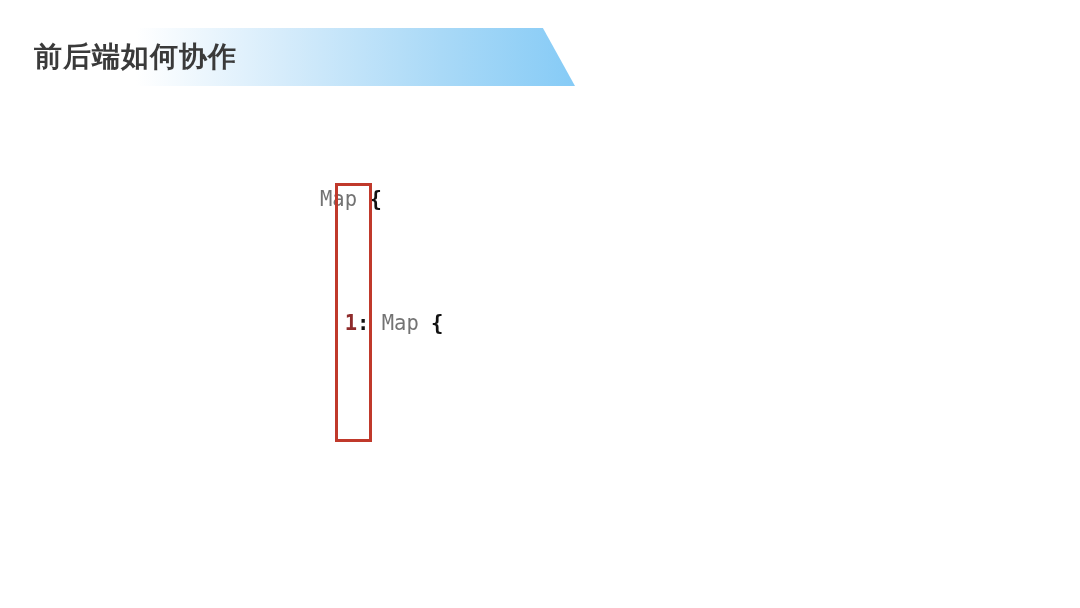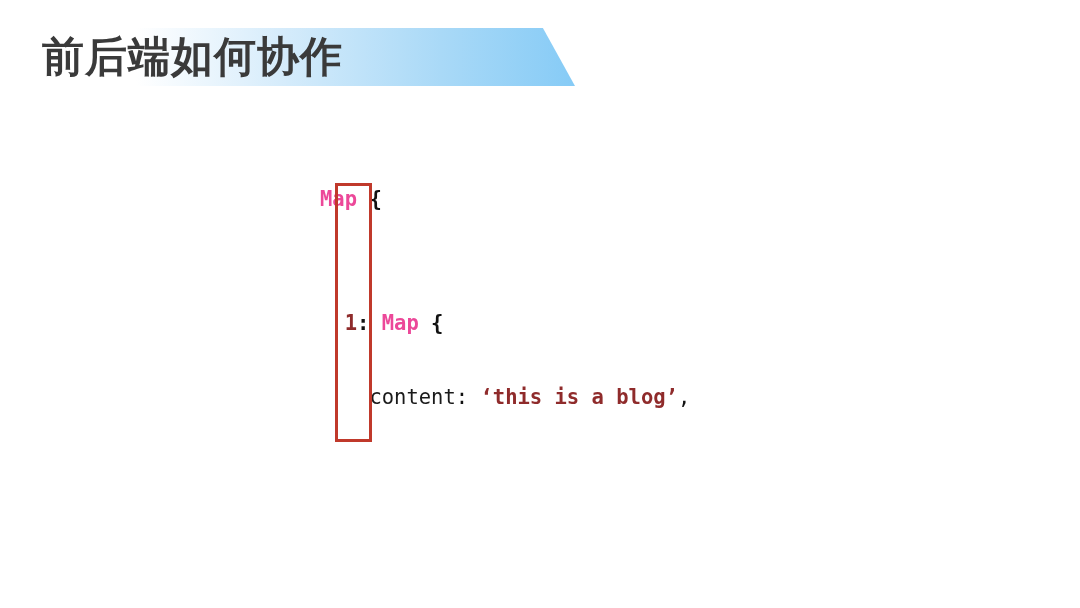--- a/index.html
+++ b/index.html
@@ -6,31 +6,31 @@
   body {
     width: 1080px; height: 608px; background: #ffffff; position: relative; overflow: hidden;
     font-family: "DejaVu Sans", sans-serif;
   }
   .banner {
     position: absolute; left: 40px; top: 28px; width: 535px; height: 58px;
     background: linear-gradient(90deg, rgba(255,255,255,1) 0%, rgba(255,255,255,1) 18%, #d6ecfb 45%, #a9d9f7 75%, #86cbf6 100%);
     clip-path: polygon(0 0, 94% 0, 100% 100%, 0 100%);
   }
   .title {
-    position: absolute; left: 42px; top: 27px; height: 60px; line-height: 60px;
-    font-size: 42px; font-weight: bold; color: #3a3a3a; letter-spacing: 1px;
+    position: absolute; left: 34px; top: 27px; height: 60px; line-height: 60px;
+    font-size: 28px; font-weight: bold; color: #3a3a3a; letter-spacing: 1px;
     font-family: "DejaVu Sans", sans-serif;
   }
   .code {
     position: absolute; left: 320px; top: 137px;
     font-family: "DejaVu Sans Mono", monospace; font-size: 20.5px; line-height: 24.8px;
     color: #1a1a1a; white-space: pre;
   }
   .line { height: 24.8px; }
-  .kw { color: #ec4899; font-weight: bold; }
+  .kw { color: #737373; font-weight: normal; }
   .brace { color: #111; font-weight: bold; }
   .str { color: #8f2b2b; font-weight: bold; }
   .num { color: #8f2b2b; }
   .key-num { color: #8f2b2b; font-weight: bold; }
   .colon { color: #111; font-weight: bold; }
   .cm-mark { color: #9a9a9a; }
   .cm-text { color: #9a9a9a; font-weight: bold; }
   .prop { color: #1a1a1a; }
   .fn { color: #111; font-weight: bold; }
   .punct { color: #111; }
@@ -43,21 +43,20 @@
 <body>
 
 <div class="banner"></div>
 <div class="title">前后端如何协作</div>
 
 <div class="code">
   <div class="line"><span class="kw">Map</span> <span class="brace">{</span></div>
 
   
   <div class="line">  <span class="key-num">1</span><span class="colon">:</span> <span class="kw">Map</span> <span class="brace">{</span></div>
-  <div class="line">    <span class="prop">content</span><span class="punct">: </span><span class="str">‘this is a blog’</span><span class="punct">,</span></div>
   
 
   
   
   
   
   
 
   
   

